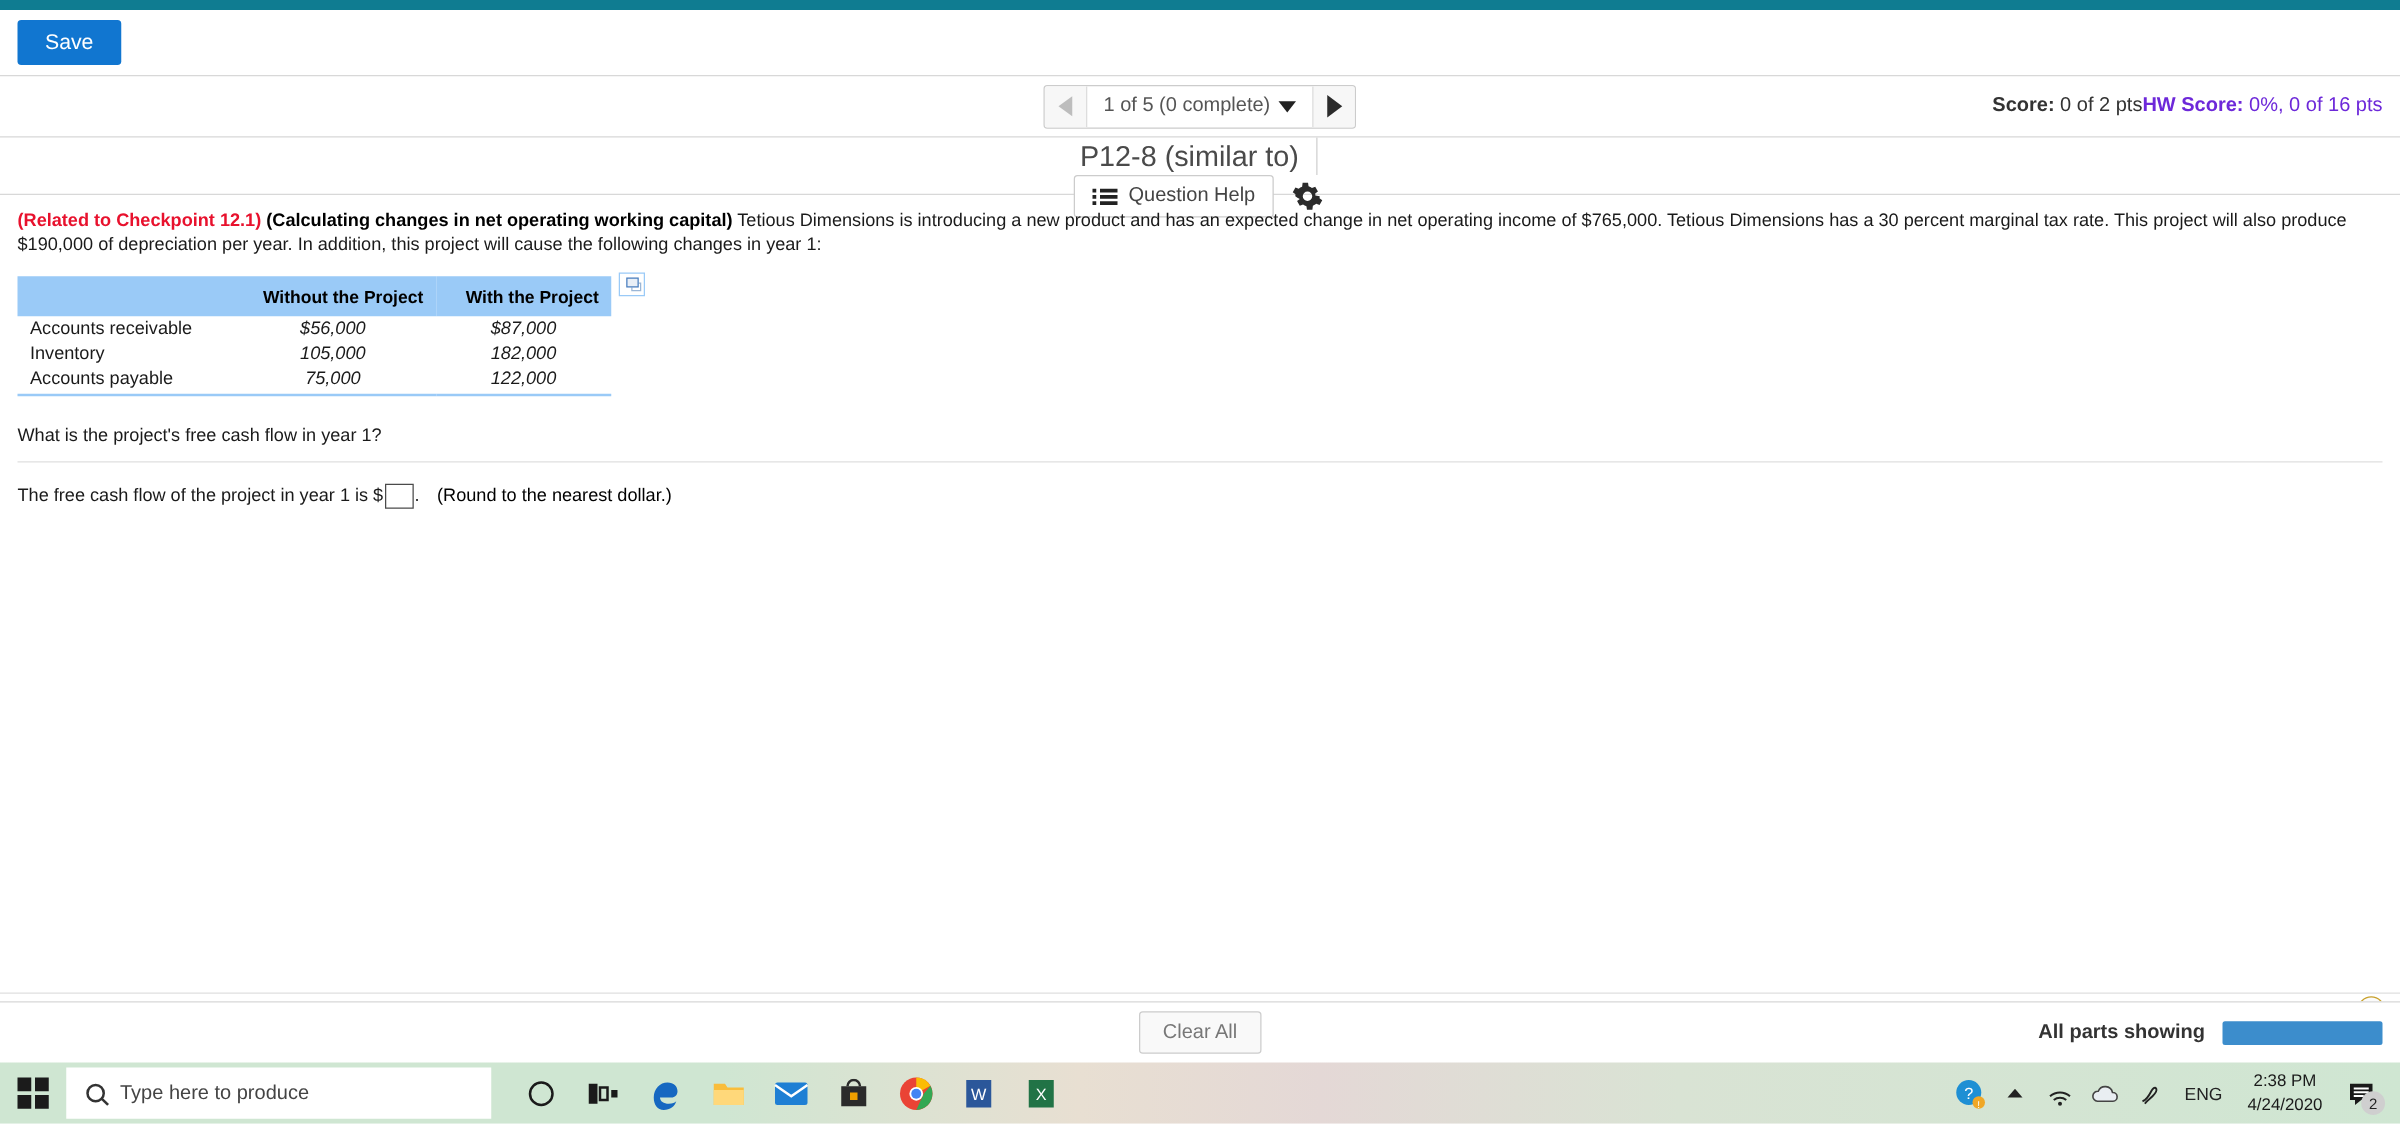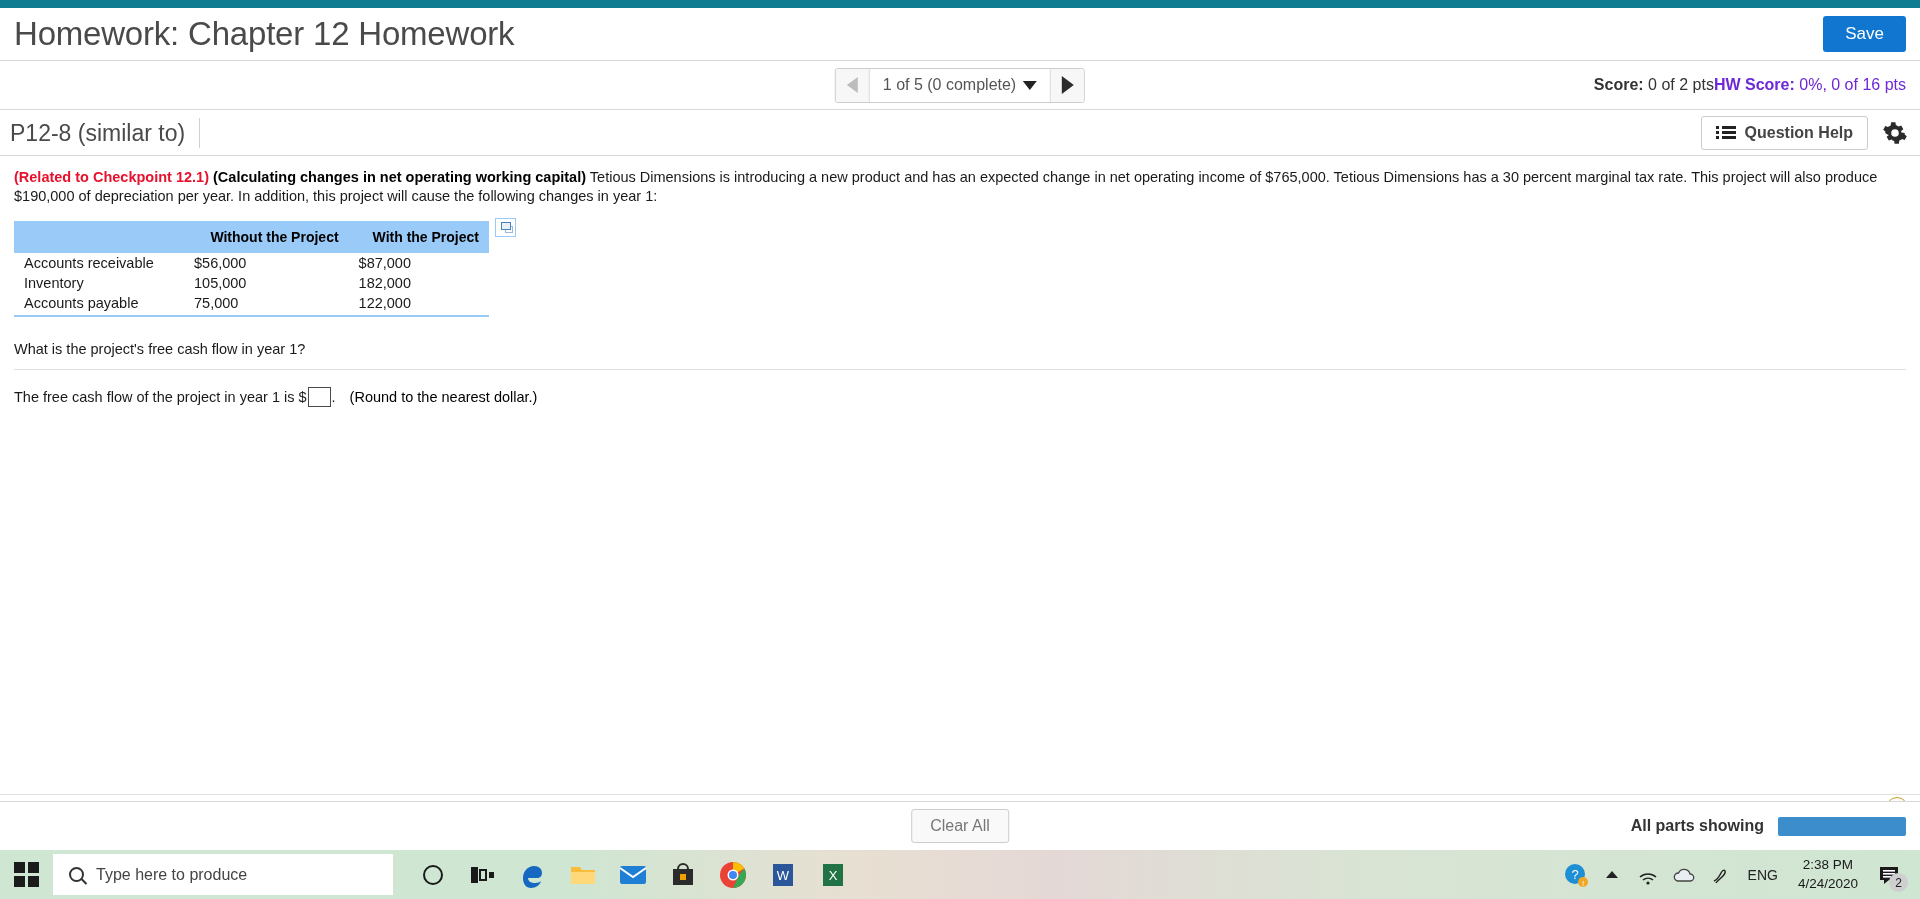--- a/index.html
+++ b/index.html
@@ -51,30 +51,30 @@
   .tri-right { width:0;height:0;border-top:9px solid transparent;border-bottom:9px solid transparent;border-left:12px solid #2b2b2b; }
   .pager-label {
     padding:0 13px; font-size:16px; color:#555; display:flex; align-items:center; gap:7px;
     white-space:nowrap; cursor:pointer;
   }
   .caret-down { width:0;height:0;border-left:7px solid transparent;border-right:7px solid transparent;border-top:9px solid #222; }
 
   
   .qid-row {
     height:46px; display:flex; align-items:center; justify-content:space-between;
-    border-bottom:1px solid #d8d8d8; padding-left:10px; padding-right:12px;
+    border-bottom:1px solid #d8d8d8; padding-left:10px; padding-right:12px;flex-direction:column;
   }
   .qid {
     font-size:23px; color:#4a4a4a; padding-right:14px; border-right:1px solid #d0d0d0;
     line-height:30px;
   }
   .qid-right { display:flex; align-items:center; gap:14px; }
   .qhelp {
     display:flex; align-items:center; gap:9px; border:1px solid #ccc; border-radius:3px;
-    background:#fff; padding:7px 14px; font-size:16px; color:#444; cursor:pointer;font-weight:bold;
+    background:#fff; padding:7px 14px; font-size:16px; color:#444; cursor:pointer;
   }
   .list-icon { display:flex; flex-direction:column; gap:2px; }
   .list-icon span { display:flex; align-items:center; gap:3px; }
   .list-icon i { display:block; width:3px; height:3px; background:#222; }
   .list-icon u { display:block; width:14px; height:3px; background:#222; text-decoration:none; }
   .gear { width:26px; height:26px; cursor:pointer; }
 
   
   .content { padding:12px 14px 0 14px; }
   .prob-text { font-size:14.5px; line-height:1.28; color:#1a1a1a; }
@@ -84,21 +84,21 @@
   
   .tbl-wrap { position:relative; width:480px; margin-top:16px; }
   table.data { border-collapse:collapse; width:475px; }
   table.data thead th {
     background:#9acaf7; font-size:14px; font-weight:bold; color:#000;
     padding:8px 10px; text-align:right; white-space:nowrap;
   }
   table.data thead th.blank { width:170px; }
   table.data tbody td { font-size:14.5px; color:#1a1a1a; padding:2px 10px; }
   table.data tbody td.lbl { text-align:left; }
-  table.data tbody td.num { text-align:left; }
+  table.data tbody td.num { text-align:center;font-style:italic; }
   table.data tbody tr:last-child td { border-bottom:2px solid #9acaf7; padding-bottom:4px;margin-top:28px; }
   .popup-icon {
     position:absolute; right:-22px; top:-3px; width:21px; height:19px;
     border:1px solid #9acaf7; background:#fff; cursor:pointer;
   }
   .popup-icon .r1 { position:absolute; left:5px; top:3px; width:10px; height:8px; border:1.5px solid #4a7fbf; background:#e9eff7; }
   .popup-icon .r2 { position:absolute; left:9px; top:7px; width:8px; height:7px; border:1.5px solid #9bb6d6; background:#fff; }
 
   .question-line { margin-top:24px; font-size:14.5px; color:#1a1a1a; }
   .hr-light { border-top:1px solid #e0e0e0; margin-top:12px; }
@@ -175,21 +175,20 @@
   .ch-up { width:0;height:0;border-left:6px solid transparent;border-right:6px solid transparent;border-bottom:7px solid #222; }
 </style>
 </head>
 <body>
 
 <div class="app">
 
   <div class="teal-bar"></div>
 
   <div class="title-row">
-    <div class="title-text">Homework: Chapter 12 Homework</div>
     <button class="save-btn">Save</button>
   </div>
 
   <div class="score-row">
     <div class="score-left">
       <b>Score:</b><span> 0 of 2 pts</span>
     </div>
 
     <div class="pager">
       <div class="pager-btn prev">

